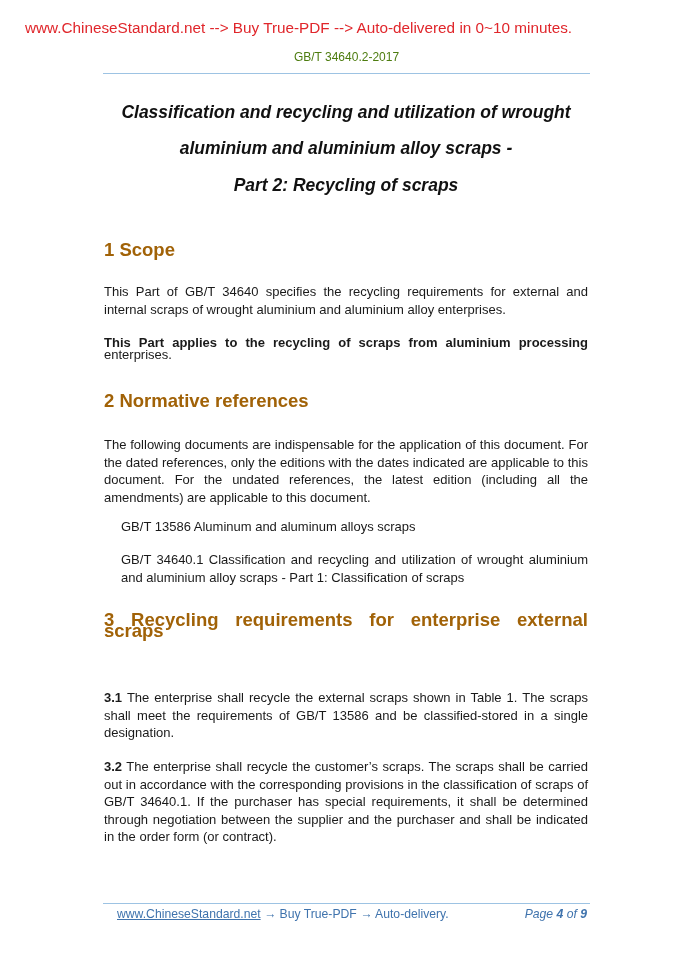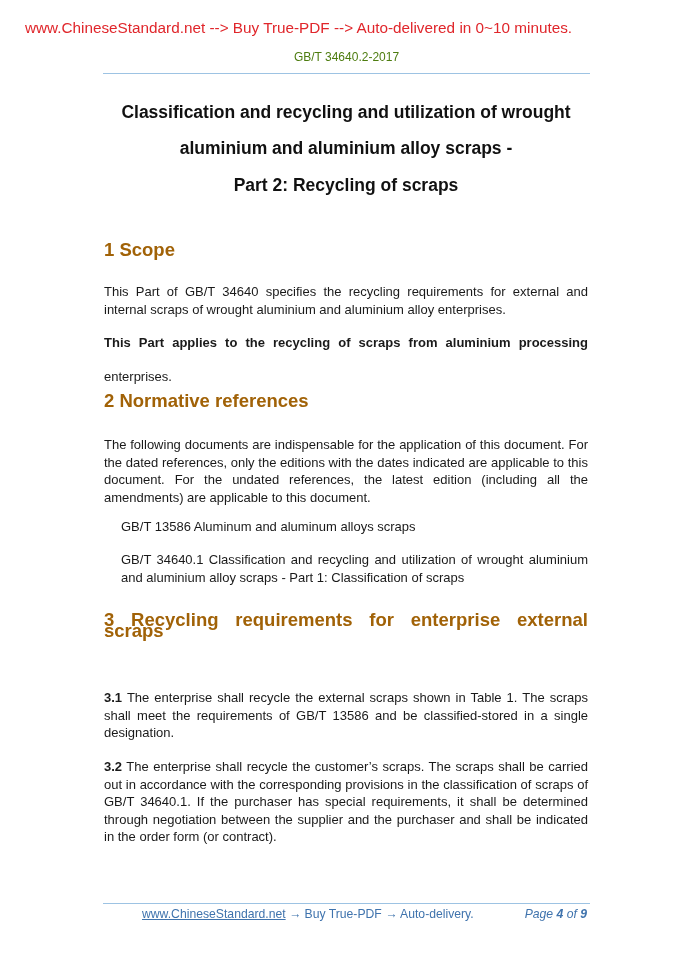--- a/index.html
+++ b/index.html
@@ -7,49 +7,49 @@
          font-family: "Liberation Sans", sans-serif; color: #1a1a1a; }
   .promo { position: absolute; top: 19px; left: 0; width: 597px; text-align: center;
            font-size: 15.3px; color: #e0262b; letter-spacing: 0; white-space: nowrap; }
   .std-no { position: absolute; top: 50px; left: 0; width: 693px; text-align: center;
             font-size: 12px; color: #4d7c0f; }
   .hline { position: absolute; left: 103px; width: 487px; height: 1px; background: #9dc3e3; }
   .hline.top { top: 73px; }
   .hline.bottom { top: 903px; }
   .content { position: absolute; left: 104px; width: 484px; top: 0; }
   .title { position: absolute; left: 0; width: 484px; text-align: center; font-weight: bold;
-           font-size: 17.5px; color: #111; white-space: nowrap; }
+           font-size: 17.5px; color: #111; white-space: nowrap; font-style: italic; }
   .h1 { position: absolute; left: 0; font-weight: bold; font-size: 18.5px; color: #a16207; white-space: nowrap; }
   .h1.just { width: 484px; text-align: justify; text-align-last: justify; }
   .p { position: absolute; left: 0; width: 484px; font-size: 13px; line-height: 17.5px;
        text-align: justify; color: #1a1a1a; }
   .p.indent { left: 17px; width: 467px; }
   .p.last-just { text-align-last: justify; }
   .p b { font-weight: bold; }
   .footer { position: absolute; top: 907px; left: 117px; width: 470px; font-size: 12.2px; color: #3f73ad; white-space: nowrap; }
-  .footer a { color: #3f73ad; text-decoration: underline; margin-left: 25px; }
+  .footer a { color: #3f73ad; text-decoration: underline; }
   .footer .page { position: absolute; right: 0; top: 0; font-style: italic; }
   .footer .page b { font-weight: bold; }
 </style>
 </head>
 <body>
 
 <div class="promo">www.ChineseStandard.net --&gt; Buy True-PDF --&gt; Auto-delivered in 0~10 minutes.</div>
 <div class="std-no">GB/T 34640.2-2017</div>
 <div class="hline top"></div>
 
 <div class="content">
   <div class="title" style="top:102px;">Classification and recycling and utilization of wrought</div>
   <div class="title" style="top:138px;">aluminium and aluminium alloy scraps -</div>
   <div class="title" style="top:175px;">Part 2: Recycling of scraps</div>
 
   <div class="h1" style="top:239px;">1 Scope</div>
   <div class="p" style="top:283px;">This Part of GB/T 34640 specifies the recycling requirements for external and internal scraps of wrought aluminium and aluminium alloy enterprises.</div>
   <div class="p last-just" style="top:334px;font-weight:bold;">This Part applies to the recycling of scraps from aluminium processing</div>
-  <div class="p" style="top:368px;">enterprises.</div>
+  <div class="p" style="top:346px;">enterprises.</div>
 
   <div class="h1" style="top:390px;">2 Normative references</div>
   <div class="p" style="top:436px;">The following documents are indispensable for the application of this document. For the dated references, only the editions with the dates indicated are applicable to this document. For the undated references, the latest edition (including all the amendments) are applicable to this document.</div>
   <div class="p indent" style="top:518px;">GB/T 13586 Aluminum and aluminum alloys scraps</div>
   <div class="p indent" style="top:551px;">GB/T 34640.1 Classification and recycling and utilization of wrought aluminium and aluminium alloy scraps - Part 1: Classification of scraps</div>
 
   <div class="h1 just" style="top:609px;">3 Recycling requirements for enterprise external</div>
   <div class="h1" style="top:620px;">scraps</div>
 
   <div class="p" style="top:689px;"><b>3.1</b><span> The enterprise shall recycle the external scraps shown in Table 1. The scraps shall meet the requirements of GB/T 13586 and be classified-stored in a single designation.</span></div>

